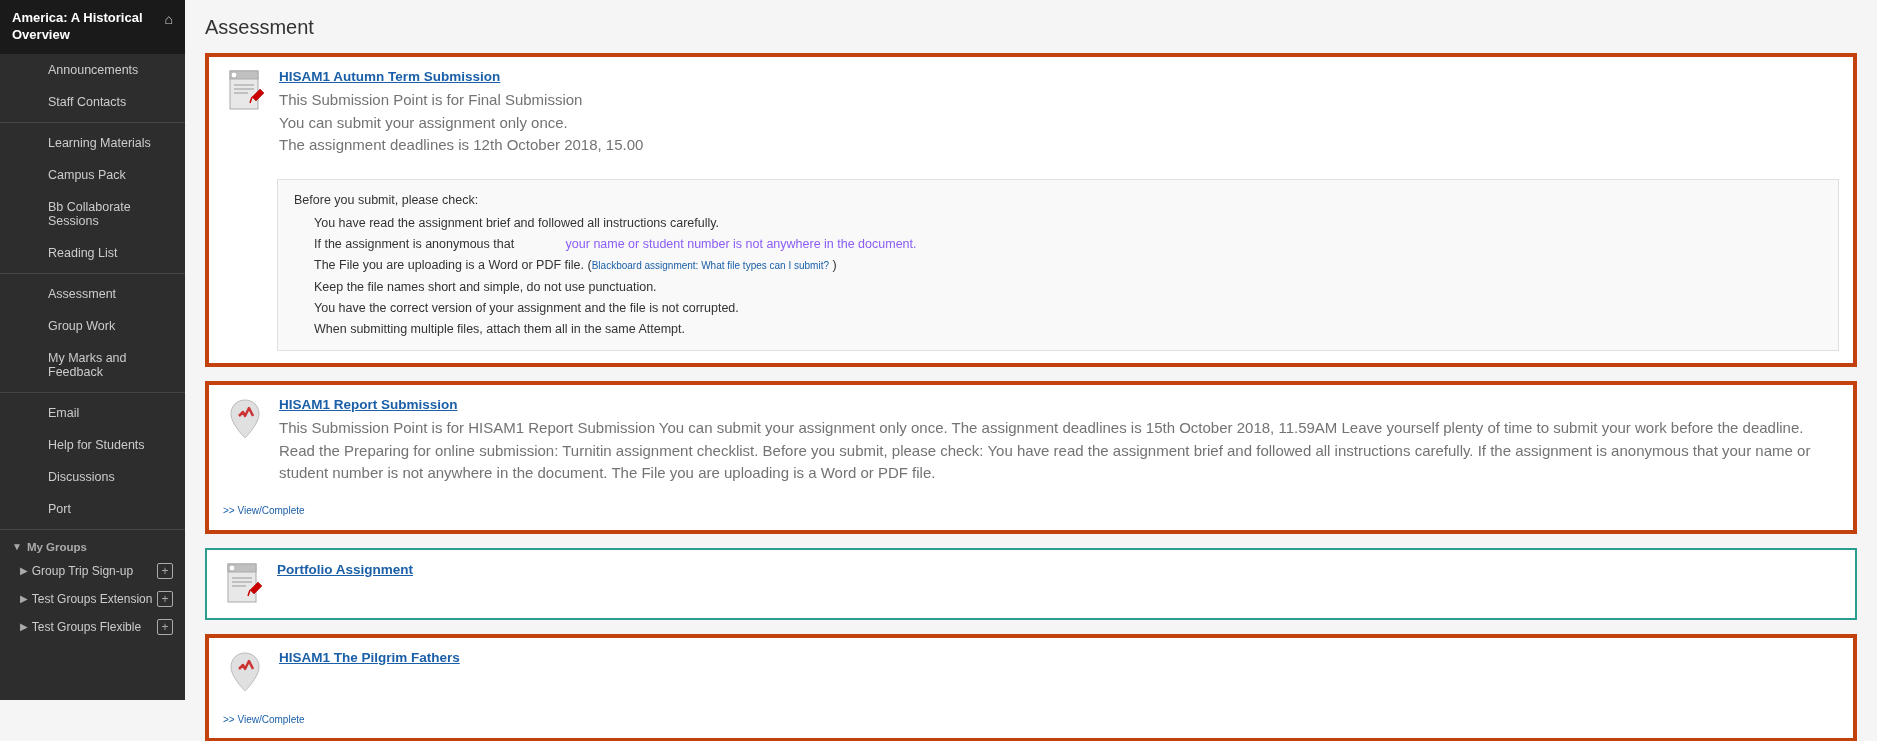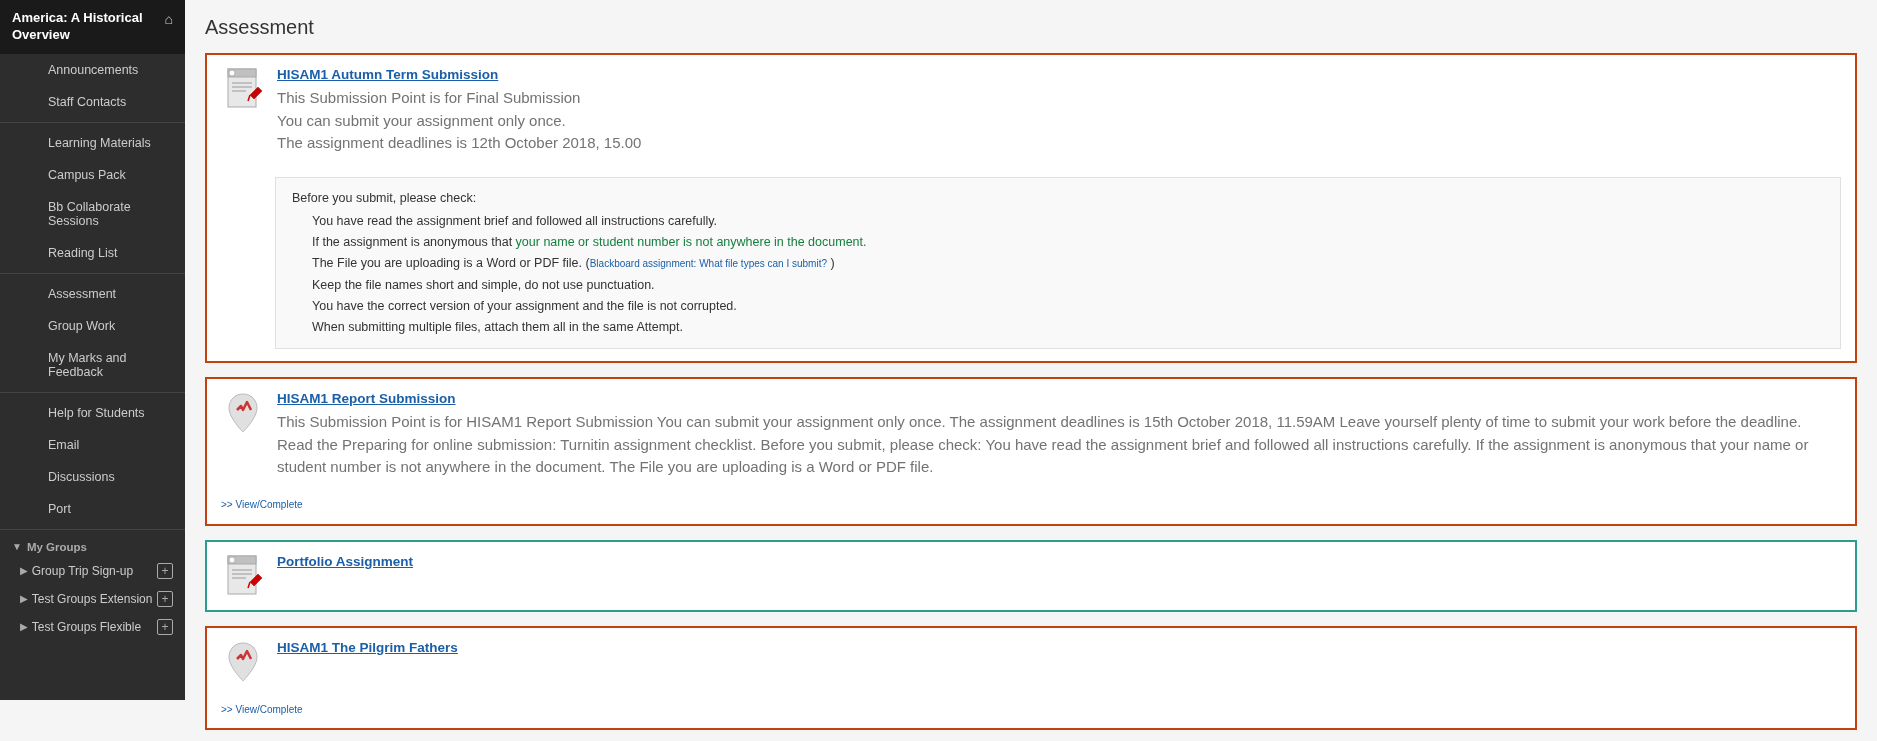--- a/index.html
+++ b/index.html
@@ -102,21 +102,21 @@
     .page-title {
       font-size: 20px;
       font-weight: normal;
       color: #333;
       margin-bottom: 14px;
     }
 
     
     .assessment-card {
       background: #fff;
-      border: 2px solid #c2410c;
+      border: 4px solid #c2410c;
       margin-bottom: 14px;
     }
 
     .assessment-card-highlighted {
       border: 2px solid #2a9d8f;
     }
 
     .card-header {
       display: flex;
       align-items: flex-start;
@@ -225,24 +225,24 @@
   <div class="sidebar-item">
     <a href="#">Group Work</a>
   </div>
   <div class="sidebar-item">
     <a href="#">My Marks and Feedback</a>
   </div>
 
   <hr class="sidebar-divider">
 
   <div class="sidebar-item">
+    <a href="#">Email</a>
+  </div>
+  <div class="sidebar-item">
     <a href="#">Help for Students</a>
-  </div>
-  <div class="sidebar-item">
-    <a href="#">Email</a>
   </div>
   <div class="sidebar-item">
     <a href="#">Discussions</a>
   </div>
   <div class="sidebar-item">
     <a href="#">Port</a>
   </div>
 
   <hr class="sidebar-divider">
 
@@ -298,21 +298,21 @@
         <div class="card-text">
           <span>This Submission Point is for Final Submission</span><br>
           <span>You can submit your assignment only once.</span><br>
           <span>The assignment deadlines is 12th October 2018, 15.00</span>
         </div>
       </div>
     </div>
     <div class="checklist-box">
       <p class="check-intro">Before you submit, please check:</p>
       <p class="check-item">You have read the assignment brief and followed all instructions carefully.</p>
-      <p class="check-item">If the assignment is anonymous that <span style="color:#15803d;">your name or student number is not anywhere in the document.</span></p>
+      <p class="check-item">If the assignment is anonymous that <span style="color:#8b5cf6;margin-left:48px;">your name or student number is not anywhere in the document.</span></p>
       <p class="check-item">The File you are uploading is a Word or PDF file. (<a href="#" class="view-link">Blackboard assignment: What file types can I submit?</a> )</p>
       <p class="check-item">Keep the file names short and simple, do not use punctuation.</p>
       <p class="check-item">You have the correct version of your assignment and the file is not corrupted.</p>
       <p class="check-item">When submitting multiple files, attach them all in the same Attempt.</p>
     </div>
   </div>
 
   <div class="assessment-card">
     <div class="card-header">
       <div class="card-icon">

